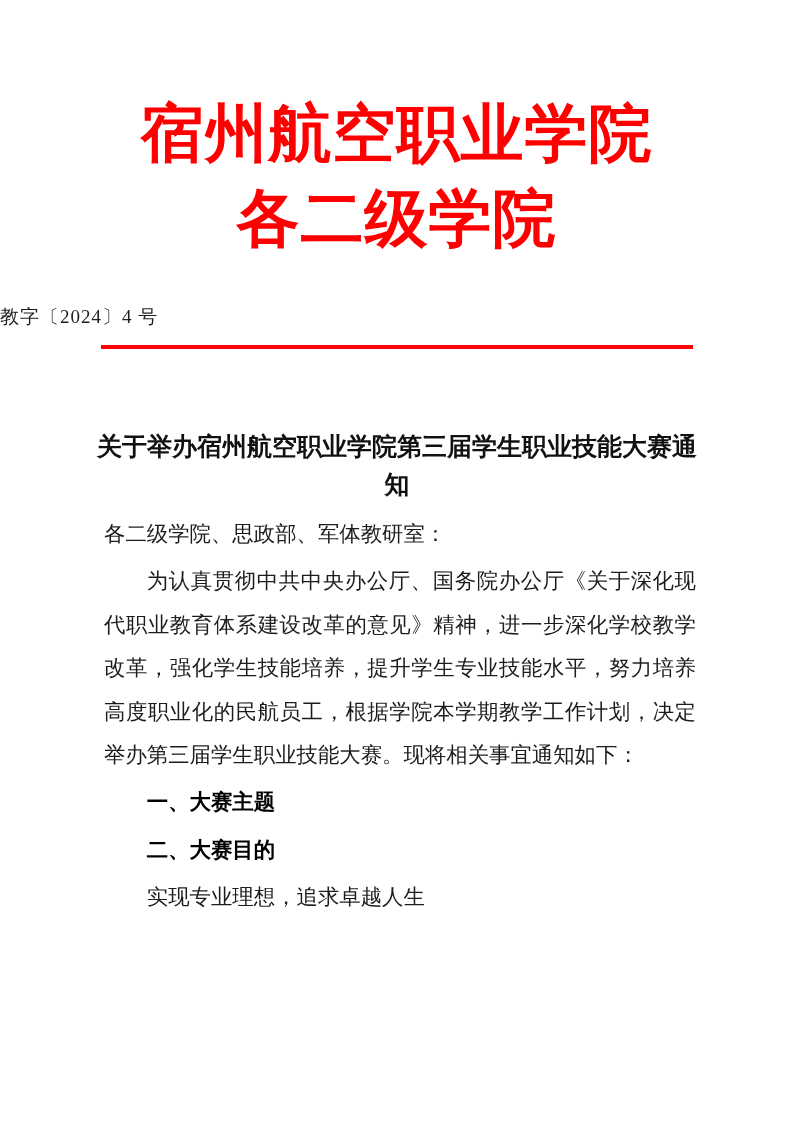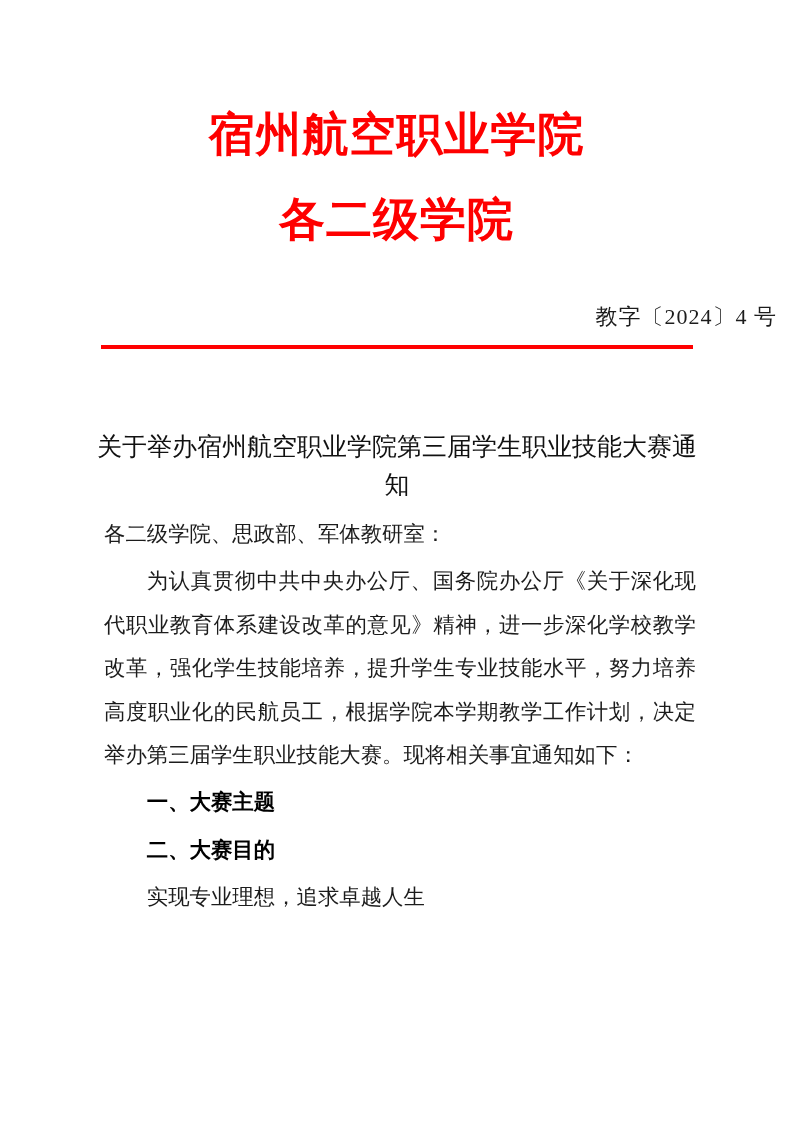--- a/index.html
+++ b/index.html
@@ -17,33 +17,33 @@
   }
   
   .doc-title {
     position: absolute;
     top: 92px;
     left: 0;
     right: 0;
     text-align: center;
     color: #fe0000;
     font-weight: 700;
-    font-size: 46px;
+    font-size: 63px;
     line-height: 85px;
     letter-spacing: 1px;
     font-family: "Liberation Serif", serif;
   }
   
   .doc-number {
     position: absolute;
     top: 301px;
     left: 0;
-    right: 16px;
-    text-align: right;
-    font-size: 22px;
+    right: 4px;
+    text-align: left;
+    font-size: 19px;
     line-height: 32px;
     color: #1c1c1c;
     letter-spacing: 1px;
   }
   
   .red-rule {
     position: absolute;
     top: 345px;
     left: 101px;
     width: 592px;
@@ -51,21 +51,21 @@
     background: #ff0000;
   }
   
   .subject {
     position: absolute;
     top: 428px;
     left: 96px;
     width: 602px;
     text-align: center;
     font-size: 25px;
-    font-weight: 400;
+    font-weight: 700;
     line-height: 38px;
     color: #111111;
     font-family: "Liberation Serif", serif;
   }
   
   .body-text {
     position: absolute;
     top: 509px;
     left: 100px;
     width: 600px;

